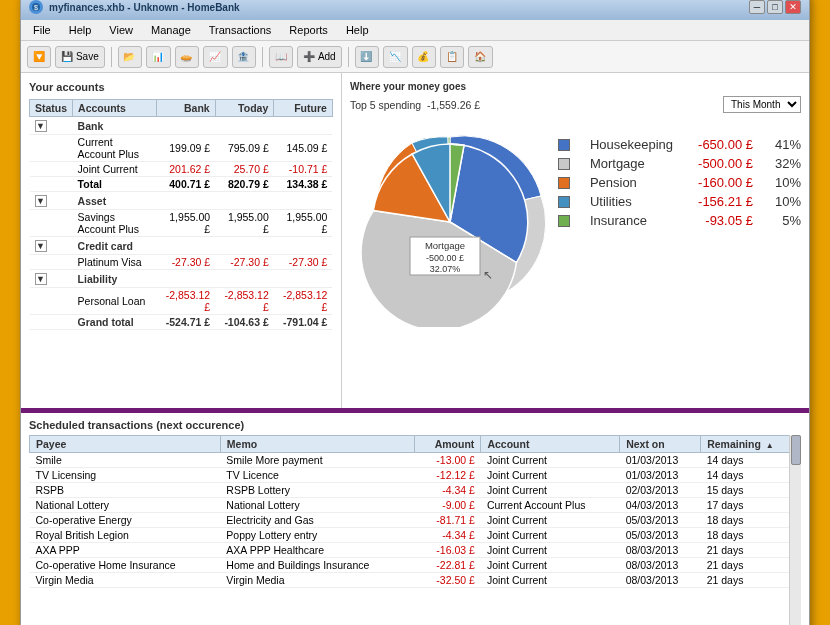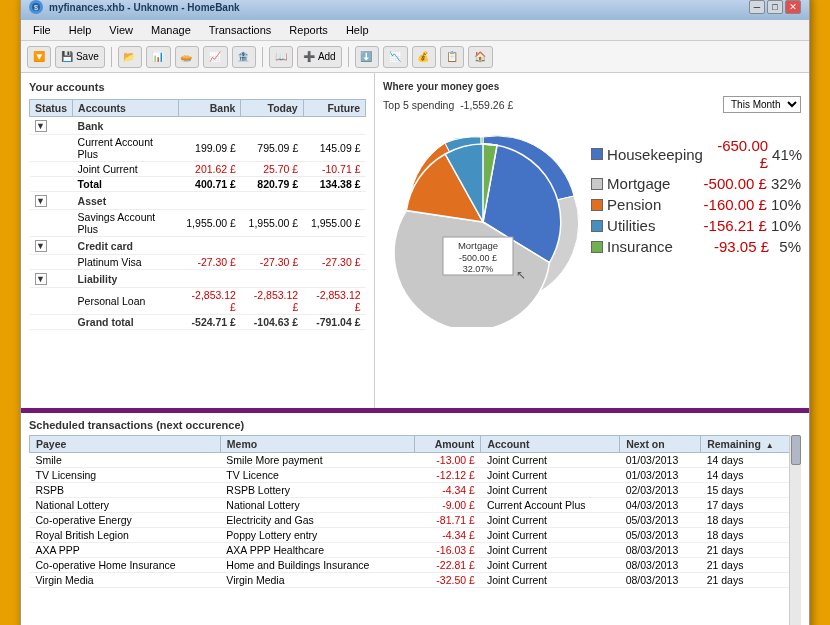--- a/index.html
+++ b/index.html
@@ -195,22 +195,22 @@
     .legend {
       flex: 1;
       display: flex;
       flex-direction: column;
       gap: 4px;
       padding-top: 20px;
     }
     .legend-item {
       display: flex;
       align-items: center;
-      gap: 4px;
-      font-size: 15px;
+      gap: 20px;
+      font-size: 13px;
     }
     .legend-color {
       width: 12px; height: 12px;
       border: 1px solid #666;
       flex-shrink: 0;
     }
     .legend-name { flex: 1; color: #333; }
     .legend-amount { text-align: right; min-width: 60px; color: #cc0000; }
     .legend-pct { text-align: right; min-width: 28px; color: #333; }
     .bottom-section {

